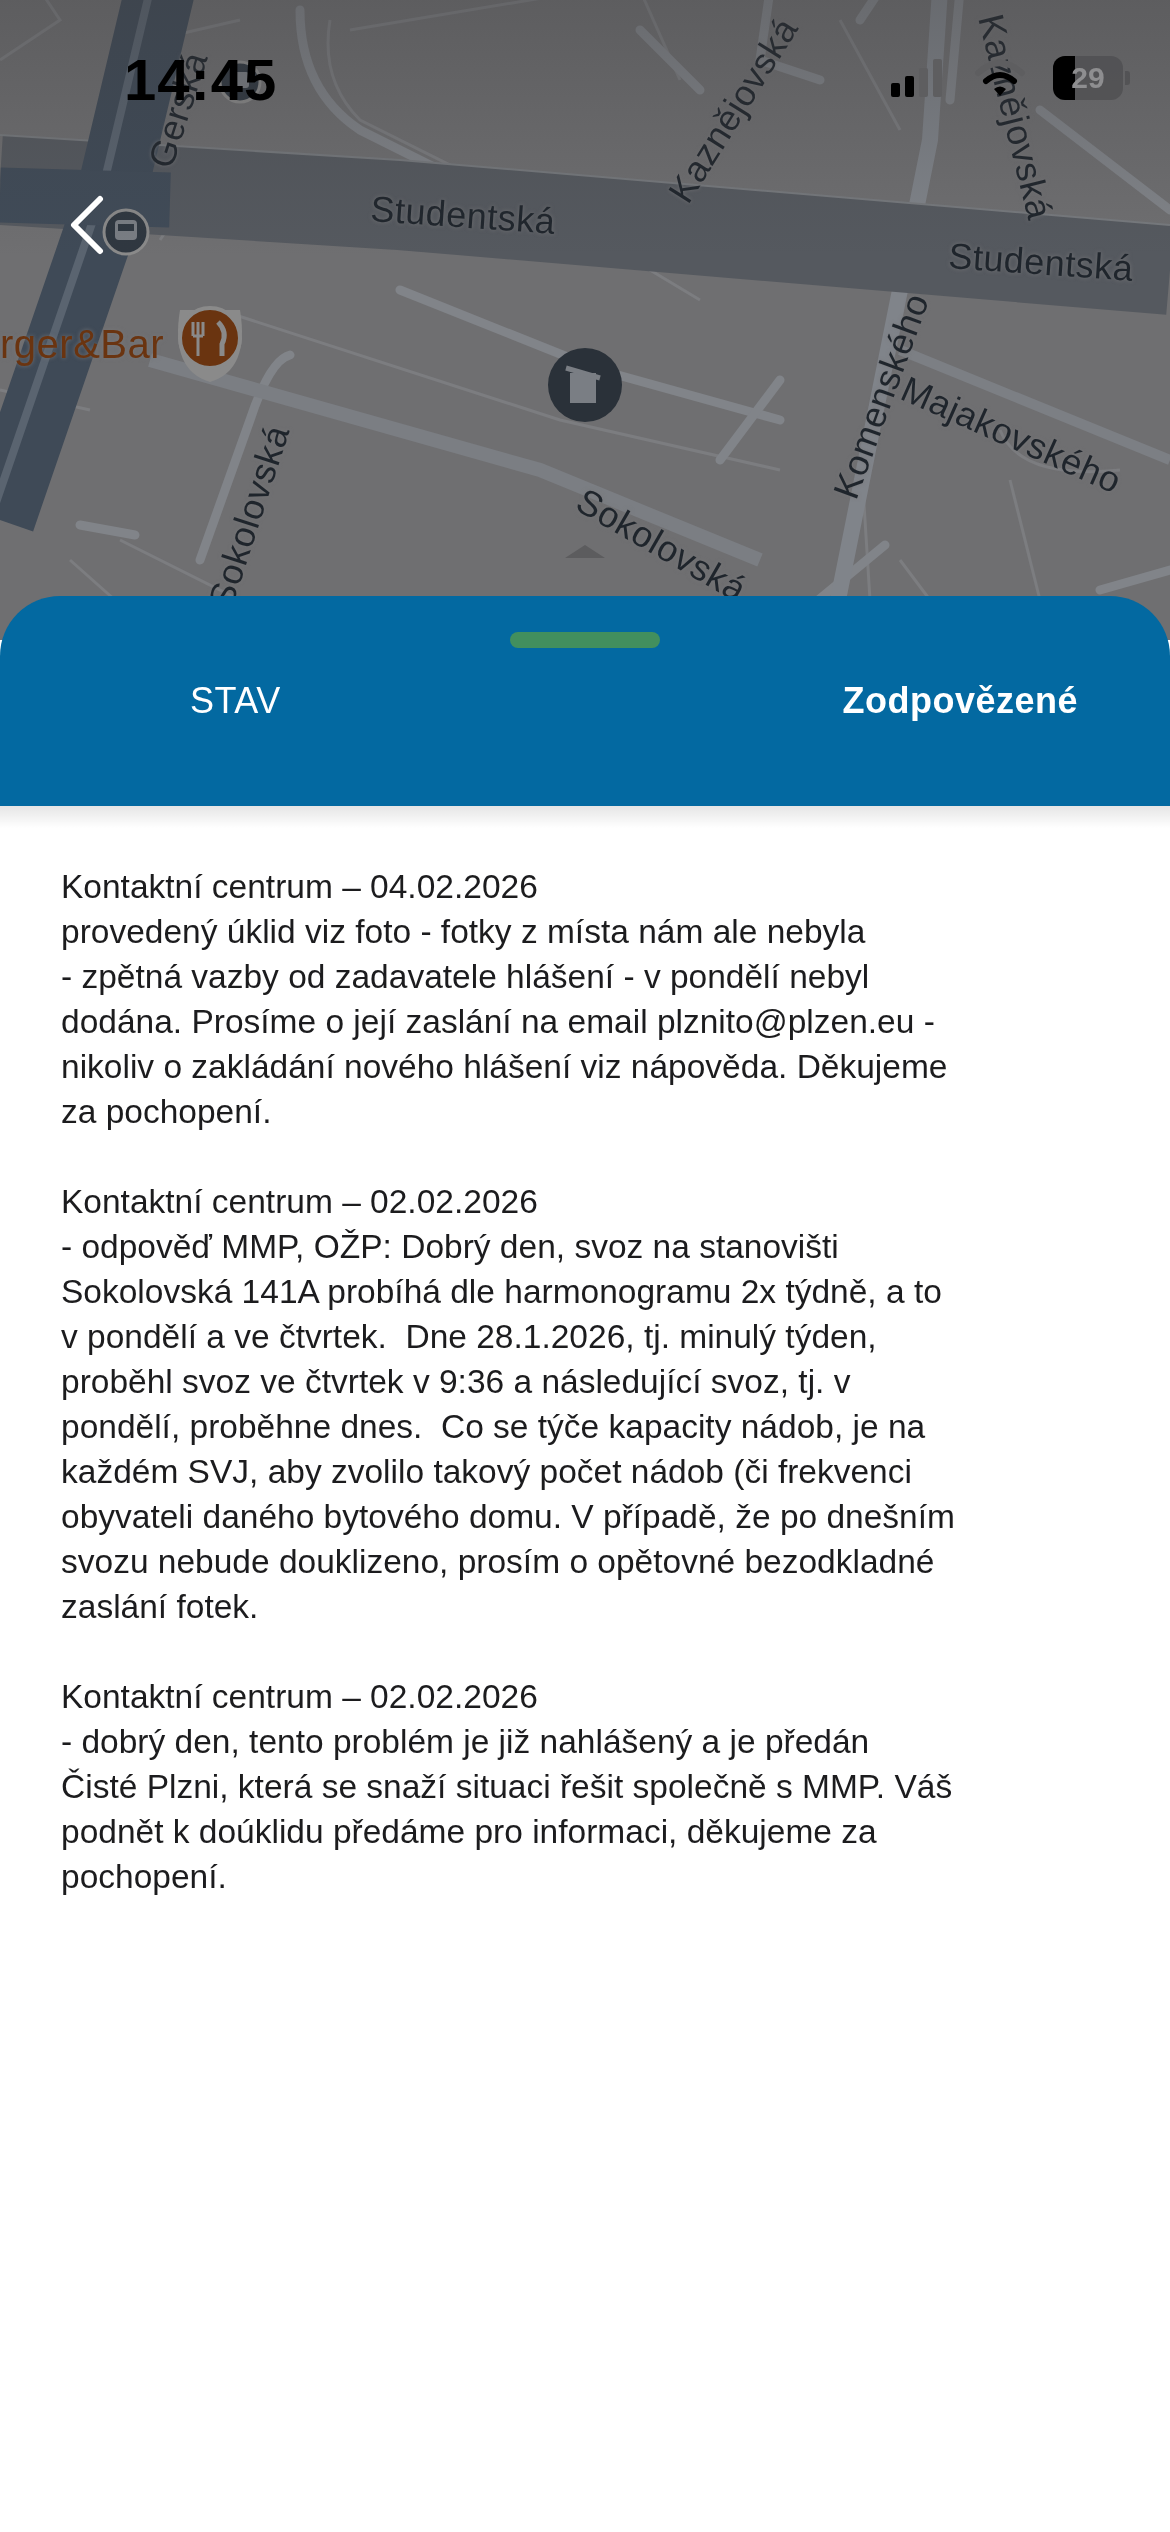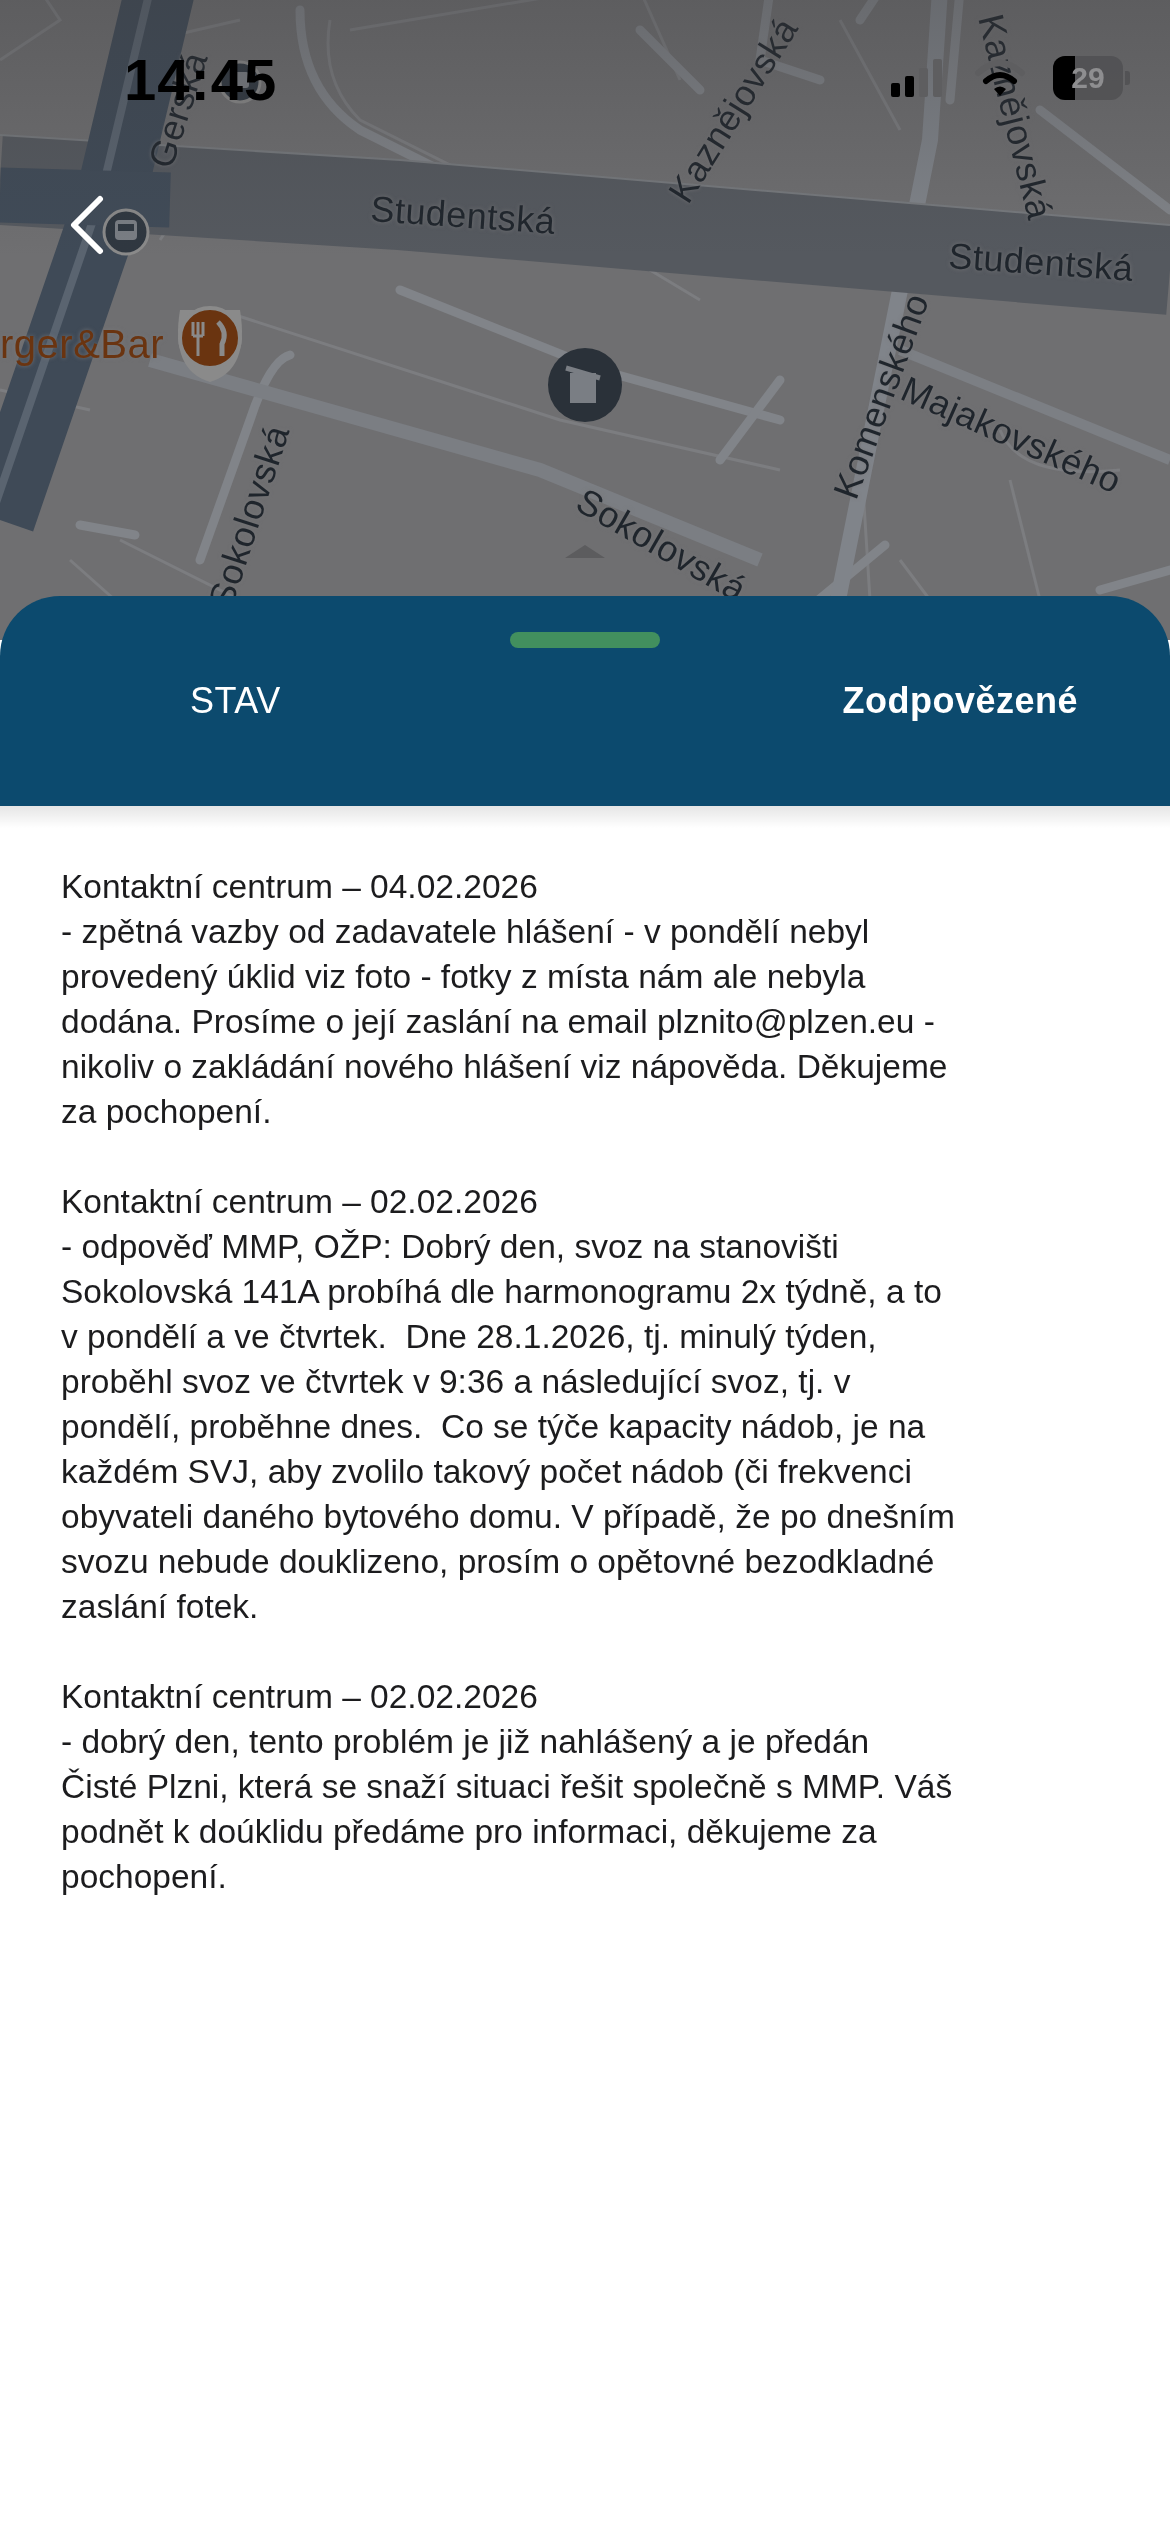--- a/index.html
+++ b/index.html
@@ -46,21 +46,21 @@
 
   
   .back-button {
     position: absolute; left: 56px; top: 190px; width: 60px; height: 70px;
     display: flex; align-items: center; justify-content: center; cursor: pointer;
   }
 
   
   .sheet-header {
     position: absolute; left: 0; top: 596px; width: 1170px; height: 210px;
-    background: #0c4a6e; border-radius: 60px 60px 0 0;
+    background: #0369a1; border-radius: 60px 60px 0 0;
   }
   .drag-handle {
     position: absolute; left: 510px; top: 36px; width: 150px; height: 16px;
     border-radius: 8px; background: #428f5e;
   }
   .tab {
     position: absolute; top: 84px; color: #ffffff; font-size: 36px;
     cursor: pointer; letter-spacing: 0.5px;
   }
   .tab-stav { left: 190px; font-weight: normal; }
@@ -200,22 +200,22 @@
 <div class="sheet-header">
   <div class="drag-handle"></div>
   <span class="tab tab-stav">STAV</span>
   <span class="tab tab-answered">Zodpovězené</span>
 </div>
 <div class="sheet-shadow"></div>
 
 <div class="content">
   <div class="entry">
     <span class="entry-line">Kontaktní centrum – 04.02.2026</span>
+    <span class="entry-line">provedený úklid viz foto - fotky z místa nám ale nebyla</span>
     <span class="entry-line">- zpětná vazby od zadavatele hlášení - v pondělí nebyl</span>
-    <span class="entry-line">provedený úklid viz foto - fotky z místa nám ale nebyla</span>
     <span class="entry-line">dodána. Prosíme o její zaslání na email plznito@plzen.eu -</span>
     <span class="entry-line">nikoliv o zakládání nového hlášení viz nápověda. Děkujeme</span>
     <span class="entry-line">za pochopení.</span>
   </div>
   <div class="entry">
     <span class="entry-line">Kontaktní centrum – 02.02.2026</span>
     <span class="entry-line">- odpověď MMP, OŽP: Dobrý den, svoz na stanovišti</span>
     <span class="entry-line">Sokolovská 141A probíhá dle harmonogramu 2x týdně, a to</span>
     <span class="entry-line">v pondělí a ve čtvrtek.  Dne 28.1.2026, tj. minulý týden,</span>
     <span class="entry-line">proběhl svoz ve čtvrtek v 9:36 a následující svoz, tj. v</span>

